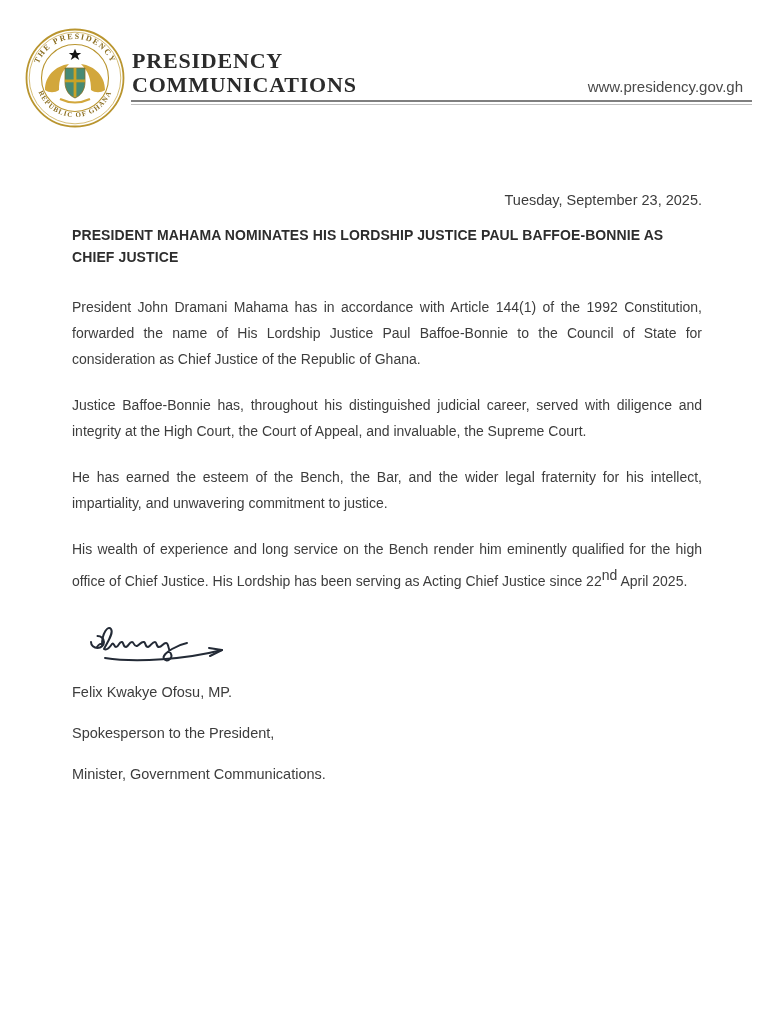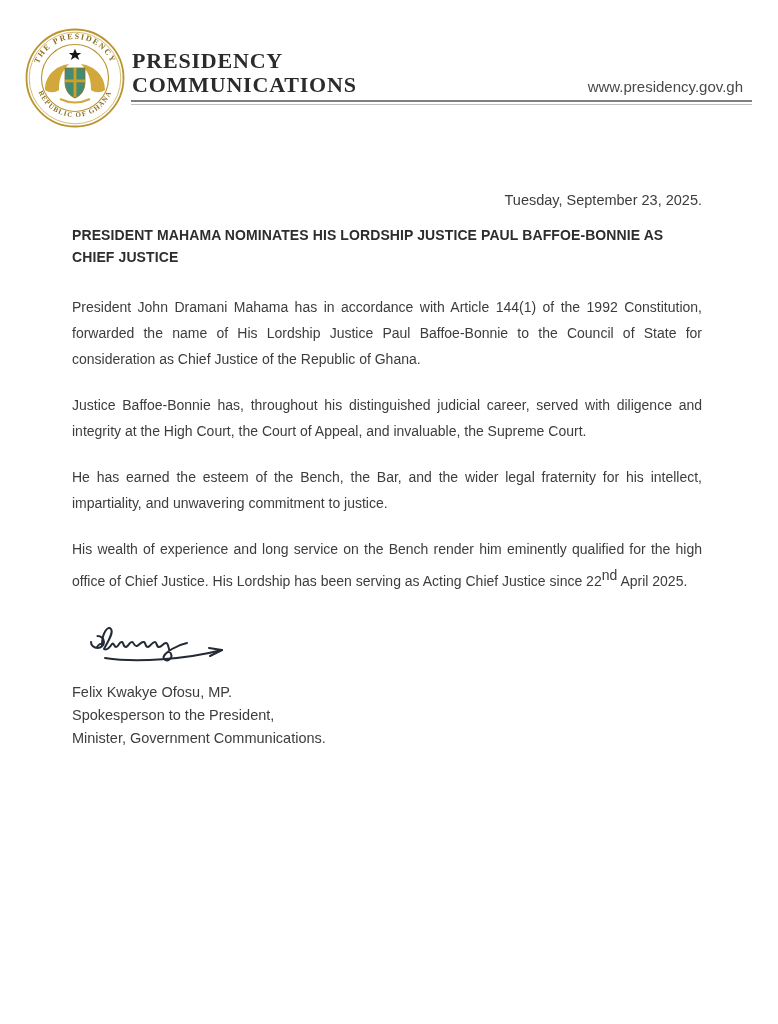--- a/index.html
+++ b/index.html
@@ -78,21 +78,21 @@
     font-size: 14px;
     line-height: 26px;
     color: #3d3d3d;
     margin-bottom: 20px;
   }
   .para sup { font-size: 14px; vertical-align: super; }
 
   
   .signature-wrap { margin-top: 26px; margin-left: 10px; height: 50px; }
   .signer-name  { font-size: 14.5px; color: #3d3d3d; margin-top: 14px; }
-  .signer-role  { font-size: 14.5px; color: #3d3d3d; margin-top: 7px; }
+  .signer-role  { font-size: 14.5px; color: #3d3d3d; margin-top: 25px; }
 </style>
 </head>
 <body>
 
 <div class="page">
 
   <svg class="seal" viewBox="0 0 100 100">
     <circle cx="50" cy="50" r="48.5" fill="#ffffff" stroke="#b9952f" stroke-width="1.8"></circle>
     <circle cx="50" cy="50" r="45.8" fill="none" stroke="#c9ab52" stroke-width="0.8"></circle>
     <circle cx="50" cy="50" r="33.5" fill="none" stroke="#b9952f" stroke-width="1.1"></circle>

